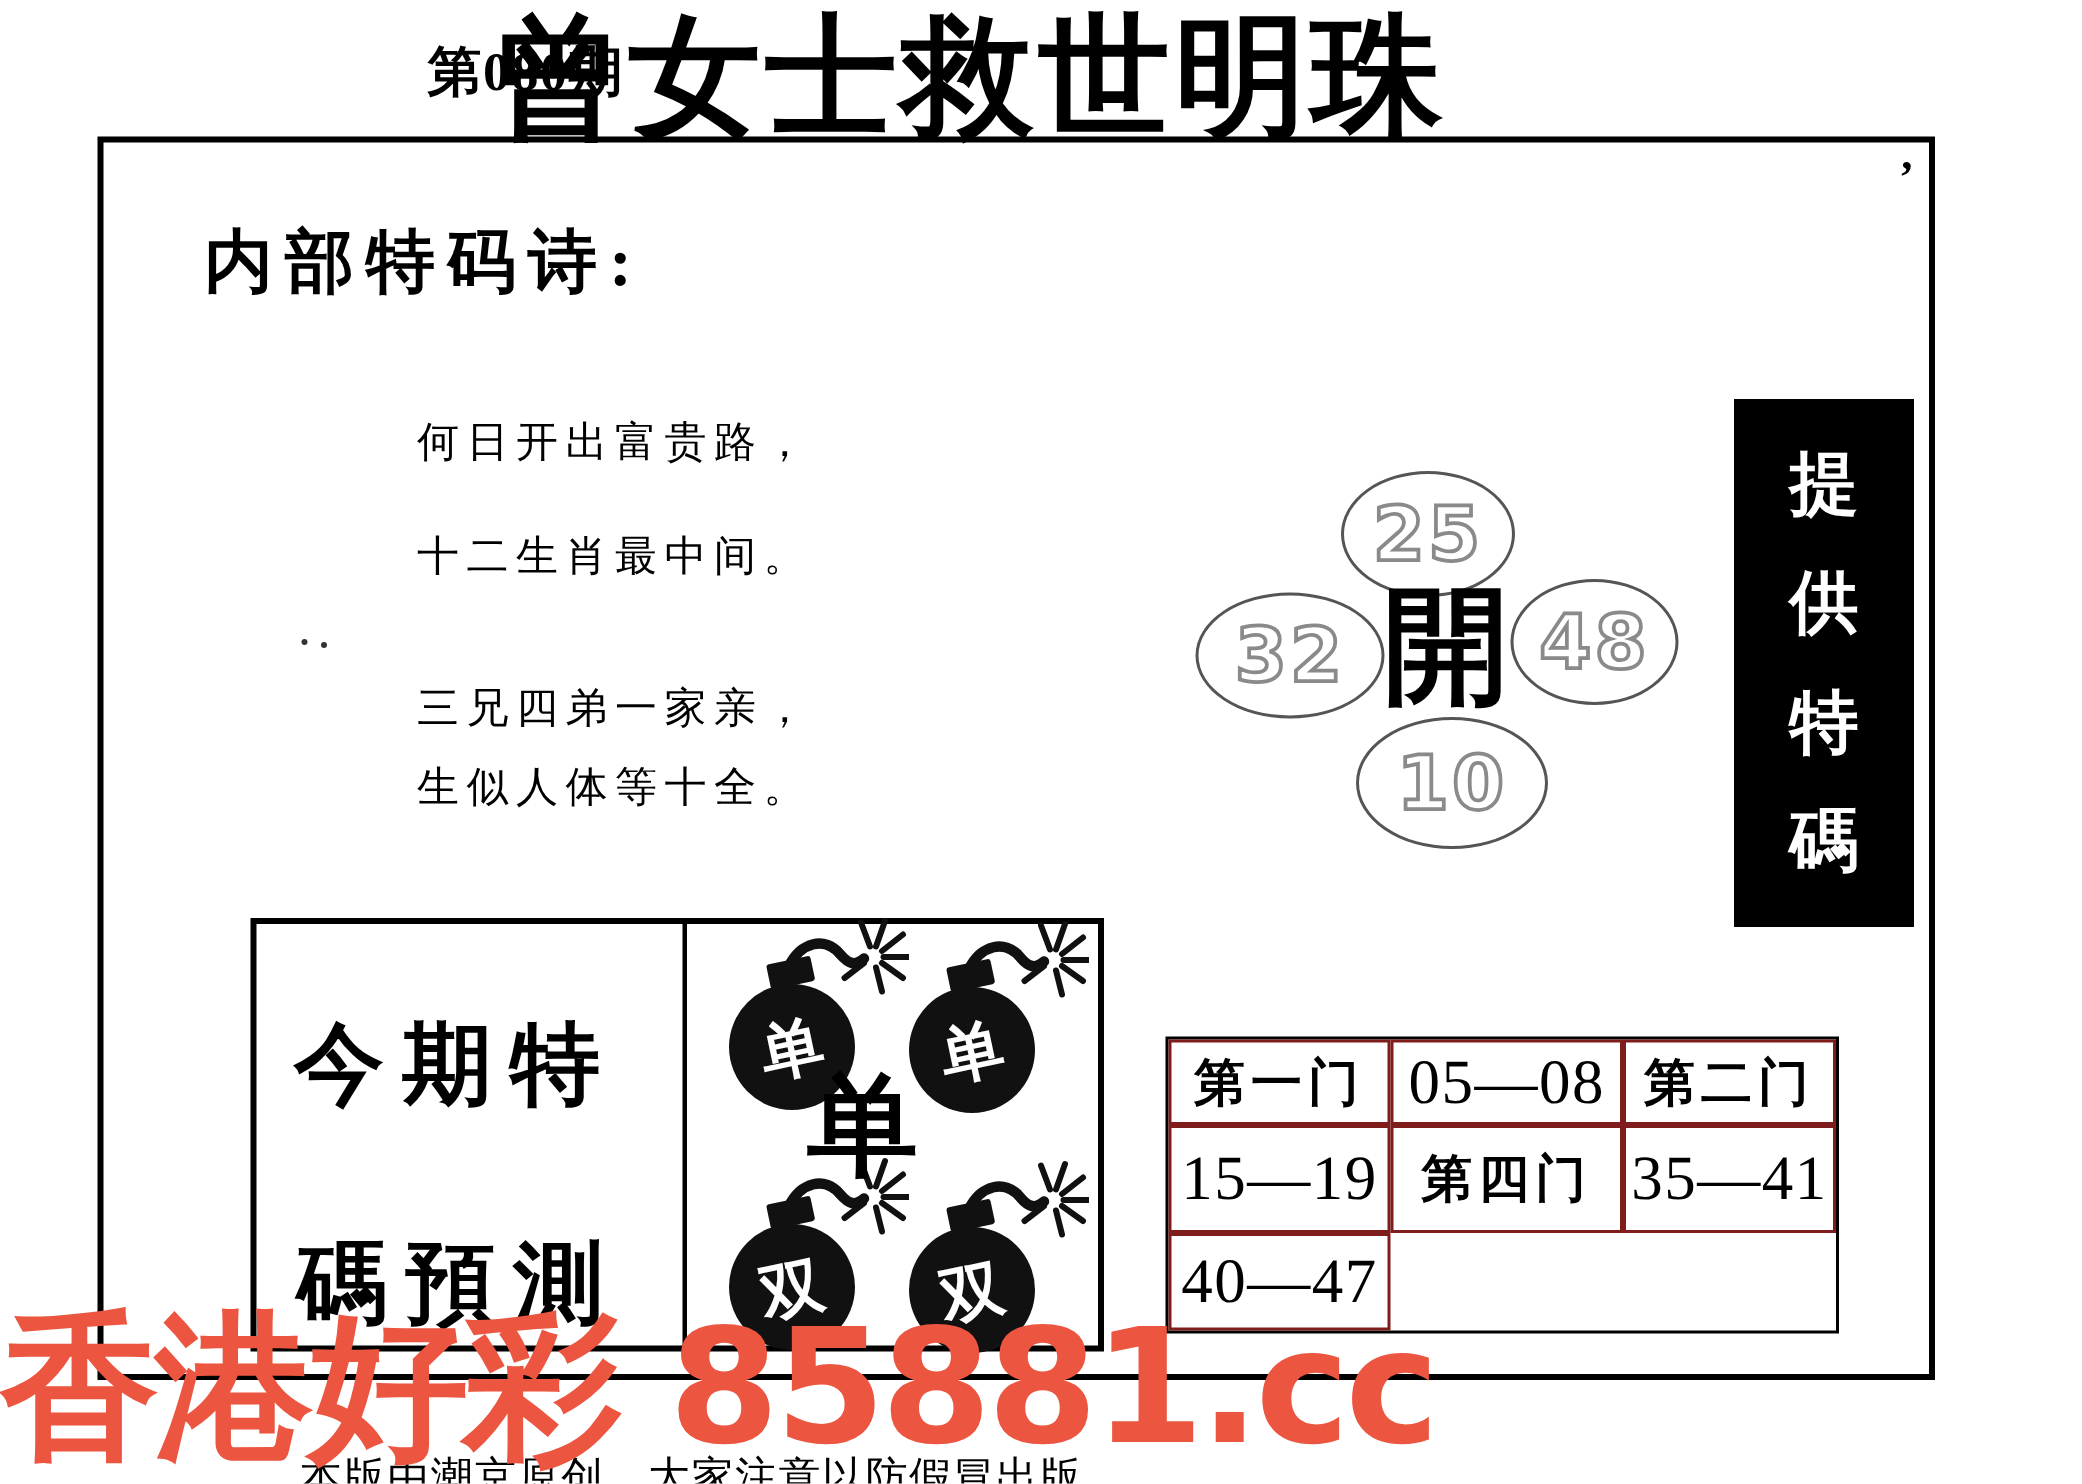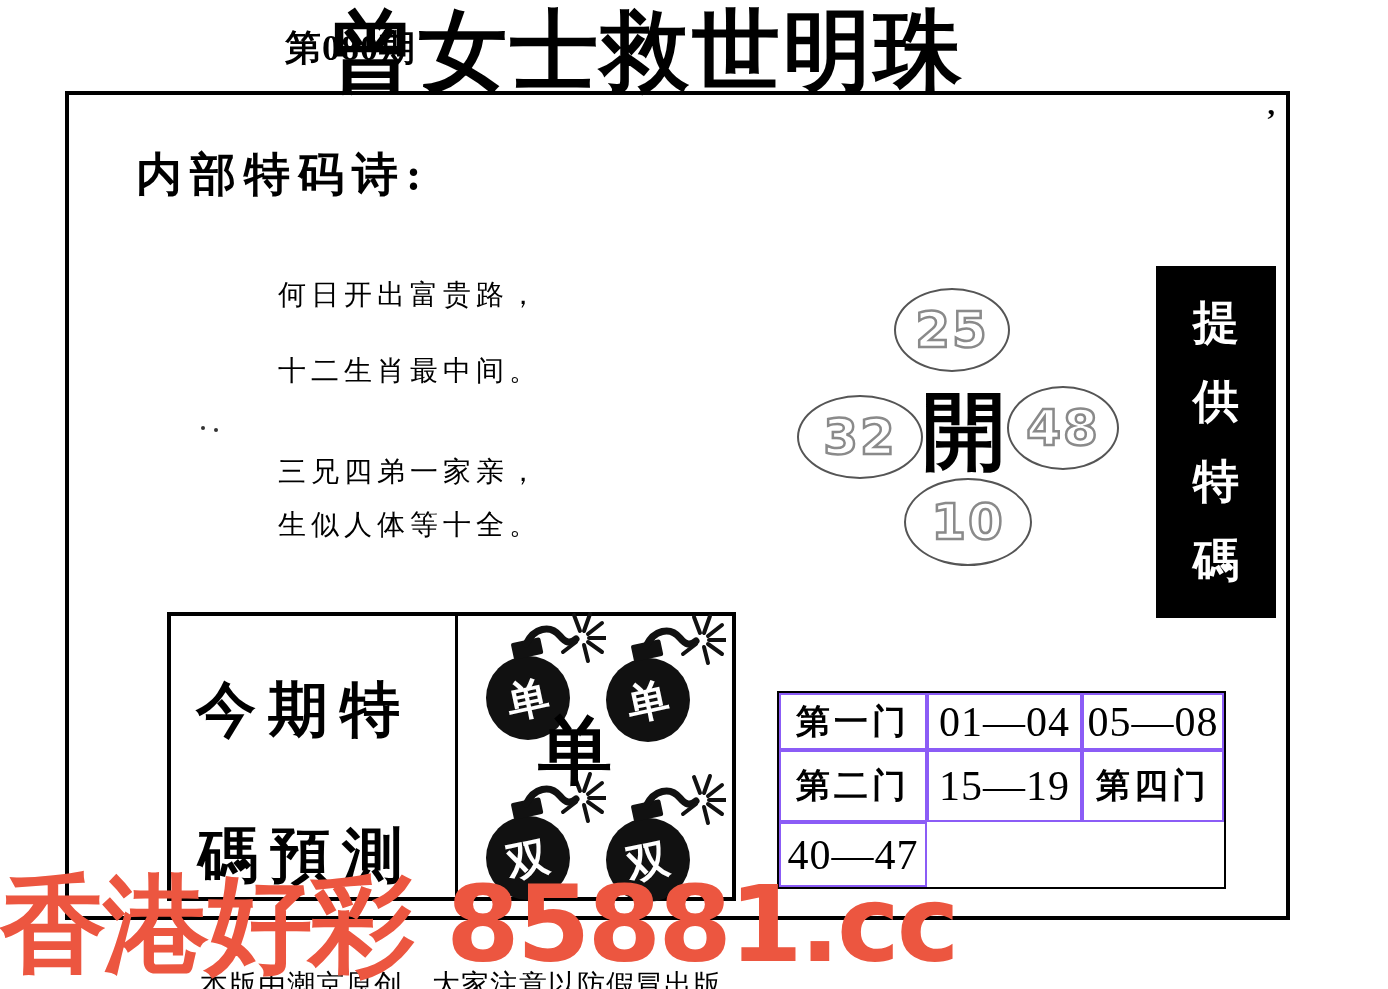--- a/index.html
+++ b/index.html
@@ -34,21 +34,21 @@
   .pbox-divider{left:455px;top:614px;width:3px;height:285px;background:#000;}
   .pred-title{font-size:60px;font-weight:bold;letter-spacing:12px;white-space:nowrap;margin-top:24px;}
   .bomb{width:150px;height:135px;}
   .bomb svg{position:absolute;left:0;top:0;width:150px;height:135px;}
   .bomb-label{position:absolute;left:38px;top:62px;width:68px;text-align:center;color:#fff;
     font-size:42px;font-weight:bold;transform:rotate(-12deg);}
   .big-single{left:538px;top:702px;font-size:74px;font-weight:bold;}
   
   .gtable{left:777px;top:691px;border:2px solid #000;display:grid;
     grid-template-columns:148px 155px 142px;grid-template-rows:57px 72px 65px;}
-  .tcell{border:2px solid #8b5cf6;display:flex;align-items:center;justify-content:center;box-sizing:border-box;}
+  .tcell{border:2px solid #7f1d1d;display:flex;align-items:center;justify-content:center;box-sizing:border-box;}
   .tcell.gate{font-size:34px;font-weight:bold;letter-spacing:4px;}
   .tcell.range{font-family:"Liberation Serif",serif;font-size:42px;letter-spacing:1px;}
   
   .watermark{left:0px;top:854px;font-family:"DejaVu Sans",sans-serif;font-size:106px;font-weight:800;
     letter-spacing:-3px;white-space:nowrap;z-index:9;}
   .footer-note{left:200px;top:966px;font-size:28px;letter-spacing:1px;z-index:2;}
 </style>
 </head>
 <body>
 
@@ -59,21 +59,21 @@
 <span class="abs apostrophe">’</span>
 <div class="abs speck" style="left:201px;top:426px;"></div>
 <div class="abs speck" style="left:214px;top:428px;"></div>
 
 <span class="abs poem-heading">内部特码诗:</span>
 <span class="abs poem-line" style="top:276px;">何日开出富贵路，</span>
 <span class="abs poem-line" style="top:352px;">十二生肖最中间。</span>
 <span class="abs poem-line" style="top:453px;">三兄四弟一家亲，</span>
 <span class="abs poem-line" style="top:506px;">生似人体等十全。</span>
 
-<div class="abs oval" style="left:894px;top:288px;width:116px;height:84px;">
+<div class="abs oval" style="left:894px;top:314px;width:116px;height:84px;">
   <span class="oval-num">25</span>
 </div>
 <div class="abs oval" style="left:797px;top:395px;width:126px;height:84px;">
   <span class="oval-num">32</span>
 </div>
 <div class="abs oval" style="left:1007px;top:386px;width:112px;height:84px;">
   <span class="oval-num">48</span>
 </div>
 <div class="abs oval" style="left:904px;top:478px;width:128px;height:88px;">
   <span class="oval-num">10</span>
@@ -165,22 +165,22 @@
         <line x1="120" y1="32" x2="107" y2="42"></line>
       <line x1="124" y1="21" x2="118" y2="5"></line>
     </g>
   </svg>
   <span class="bomb-label">双</span>
 </div>
 <span class="abs big-single">单</span>
 
 <div class="abs gtable">
   <div class="tcell gate">第一门</div>
-  <div class="tcell range">01—04</div>
   <div class="tcell range">05—08</div>
   <div class="tcell gate">第二门</div>
   <div class="tcell range">15—19</div>
   <div class="tcell gate">第四门</div>
+  <div class="tcell range">35—41</div>
   <div class="tcell range">40—47</div>
 </div>
 
 <span class="abs watermark" style="color: rgb(236, 86, 64);">香港好彩 85881.cc</span>
 <span class="abs footer-note">本版由潮京原创，大家注意以防假冒出版。</span>
 
 </body></html>

